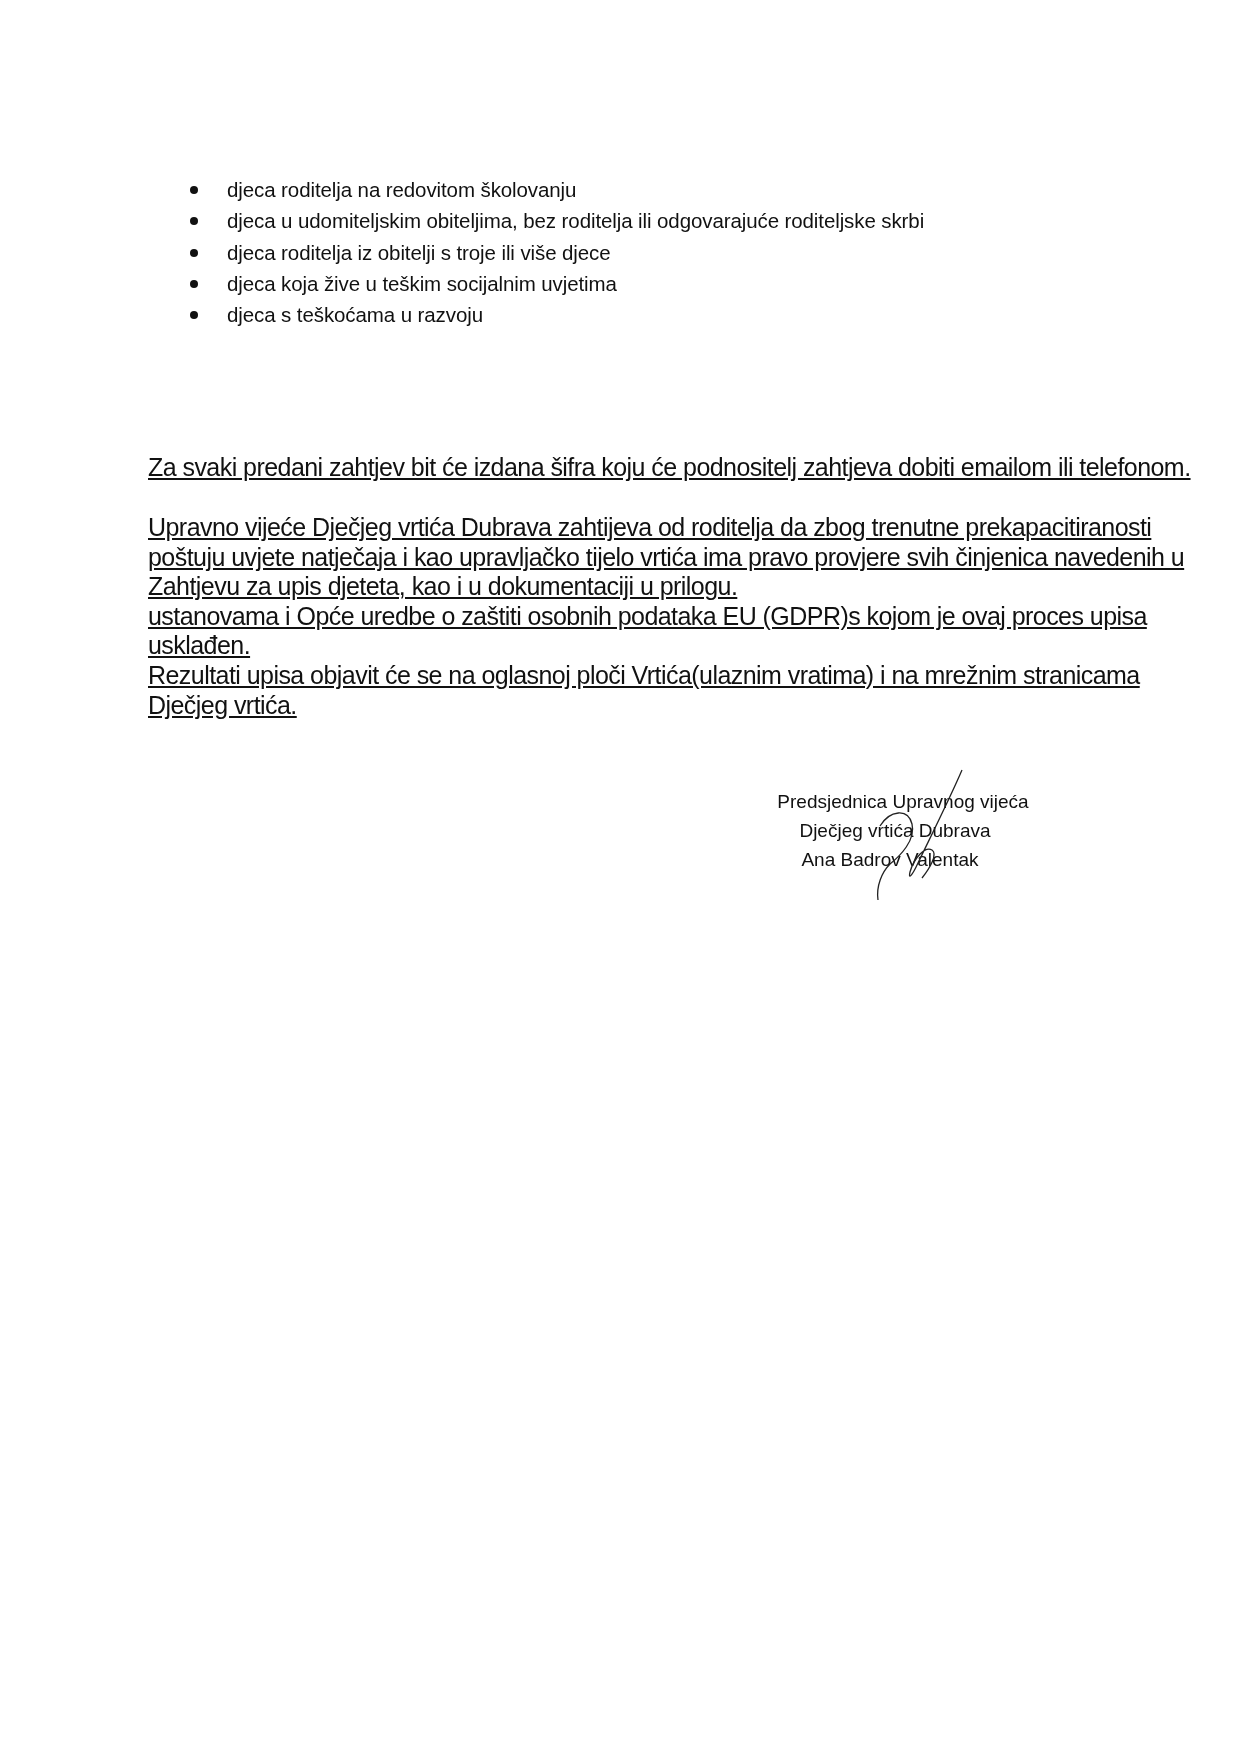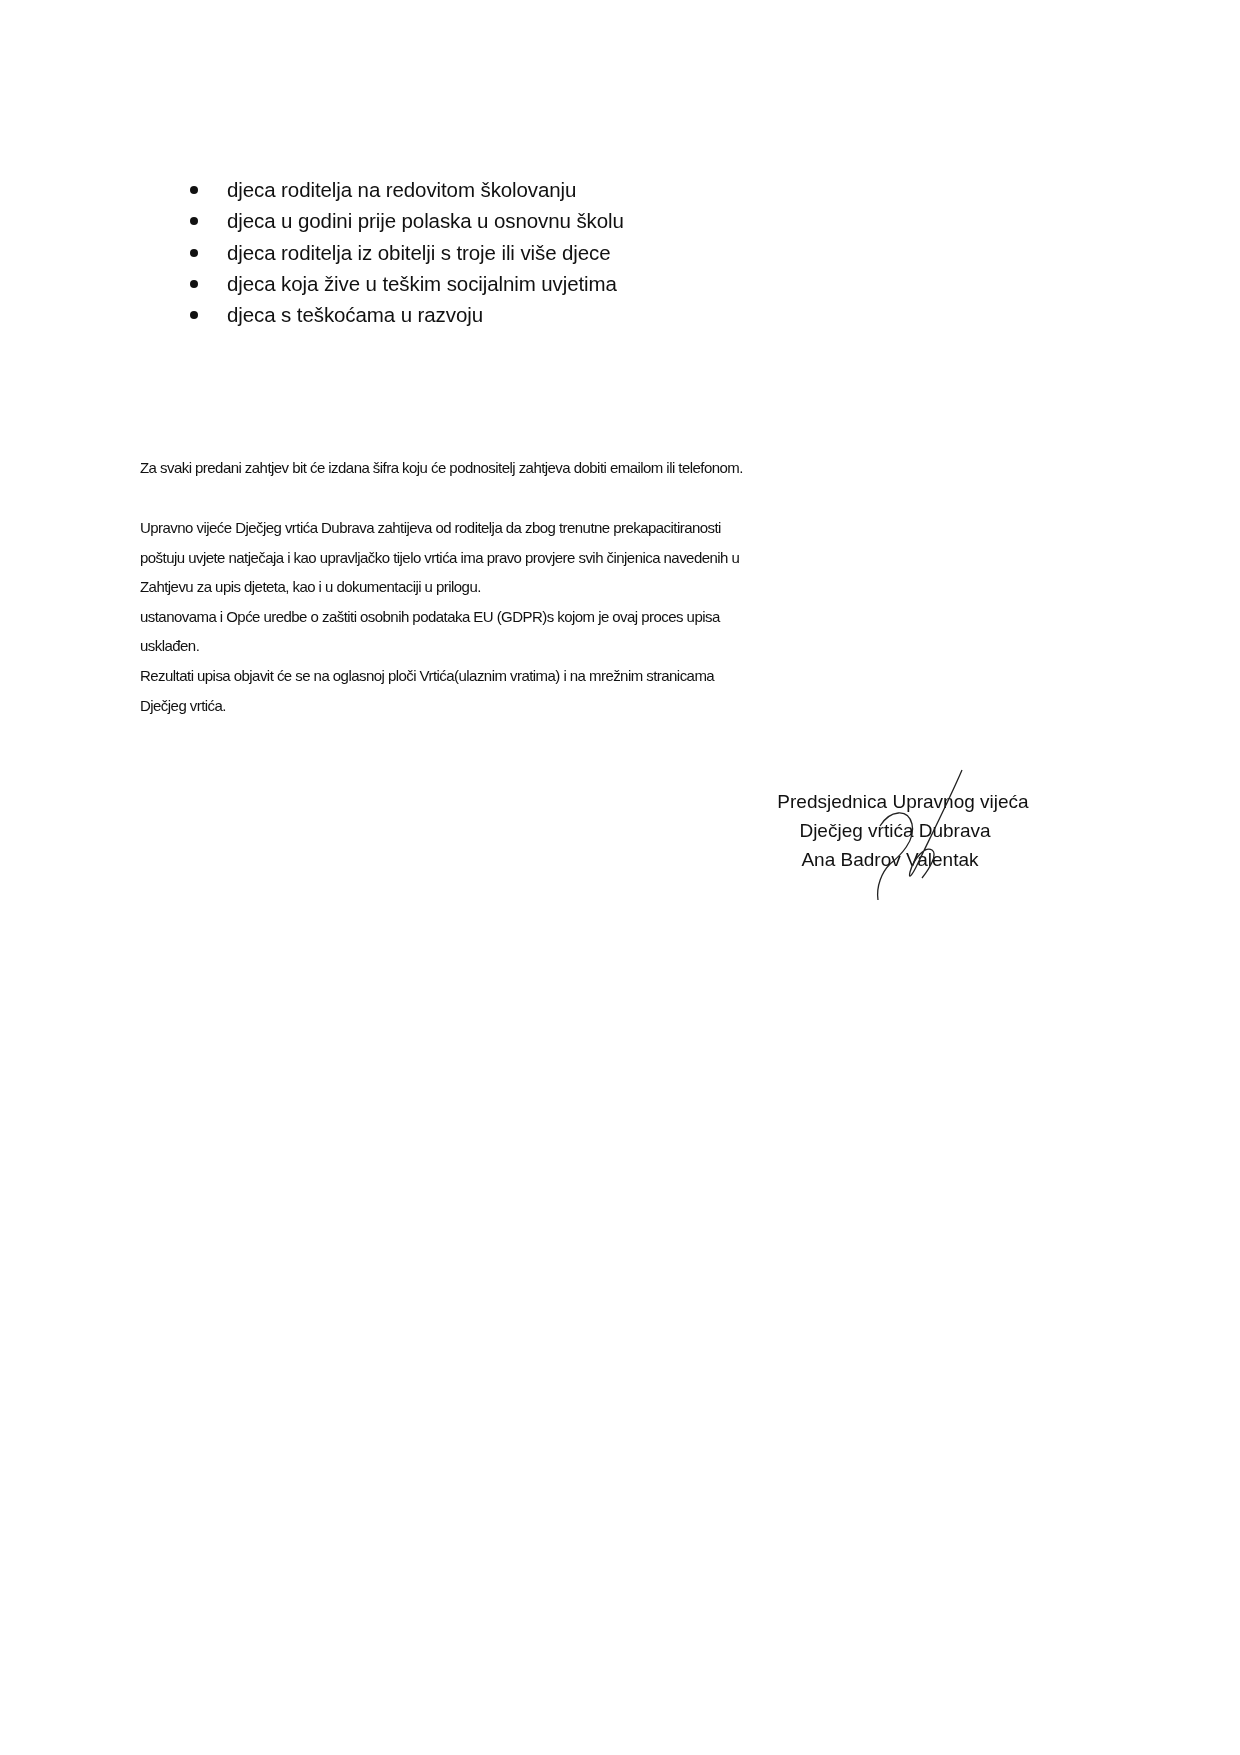--- a/index.html
+++ b/index.html
@@ -4,39 +4,39 @@
 <style>
   html, body { margin: 0; padding: 0; background: #ffffff; }
   body { width: 1240px; height: 1755px; position: relative; overflow: hidden;
          font-family: "Liberation Sans", "DejaVu Sans", sans-serif; color: #111; }
   .page { position: absolute; left: 0; top: 0; width: 1240px; height: 1482px; background: #fff; }
   .bullets { position: absolute; left: 190px; top: 174px; margin: 0; padding: 0; list-style: none; }
   .bullets li { position: relative; font-size: 20.5px; line-height: 31.3px; height: 31.3px;
                 padding-left: 37px; white-space: nowrap; letter-spacing: -0.1px; }
   .bullets li .dot { position: absolute; left: 0; top: 12px; width: 8px; height: 8px;
                      border-radius: 50%; background: #111; }
-  .para { position: absolute; left: 140px; font-size: 15px; line-height: 29.6px;
-          white-space: nowrap; letter-spacing: -0.55px; transform-origin: left top; }
+  .para { position: absolute; left: 148px; font-size: 25px; line-height: 29.6px;
+          white-space: nowrap; letter-spacing: -0.55px; transform-origin: left top; text-decoration: underline; }
   .p1 { top: 453px; }
   .p2 { top: 513px; }
   .sig { position: absolute; left: 740px; top: 787px; width: 310px; text-align: center;
          font-size: 19px; line-height: 29px; }
   .sig div { white-space: nowrap; }
   .sig-line1 { margin-left: 16px; }
   .sig-line3 { margin-left: -10px; }
   .signature-svg { position: absolute; left: 850px; top: 768px; width: 120px; height: 135px; pointer-events: none; }
 </style>
 </head>
 <body>
 
 <div class="page">
 
   <ul class="bullets">
     <li><span class="dot"></span><span>djeca roditelja na redovitom školovanju</span></li>
-    <li><span class="dot"></span><span>djeca u godini prije polaska u osnovnu školu</span></li>
+    <li><span class="dot"></span><span>djeca u udomiteljskim obiteljima, bez roditelja ili odgovarajuće roditeljske skrbi</span></li>
     <li><span class="dot"></span><span>djeca roditelja iz obitelji s troje ili više djece</span></li>
     <li><span class="dot"></span><span>djeca koja žive u teškim socijalnim uvjetima</span></li>
     <li><span class="dot"></span><span>djeca s teškoćama u razvoju</span></li>
   </ul>
 
   <div class="para p1">Za svaki predani zahtjev bit će izdana šifra koju će podnositelj zahtjeva dobiti emailom ili telefonom.</div>
 
   <div class="para p2">
     <div>Upravno vijeće Dječjeg vrtića Dubrava zahtijeva od roditelja da zbog trenutne prekapacitiranosti</div>
     <div>poštuju uvjete natječaja i kao upravljačko tijelo vrtića ima pravo provjere svih činjenica navedenih u</div>

